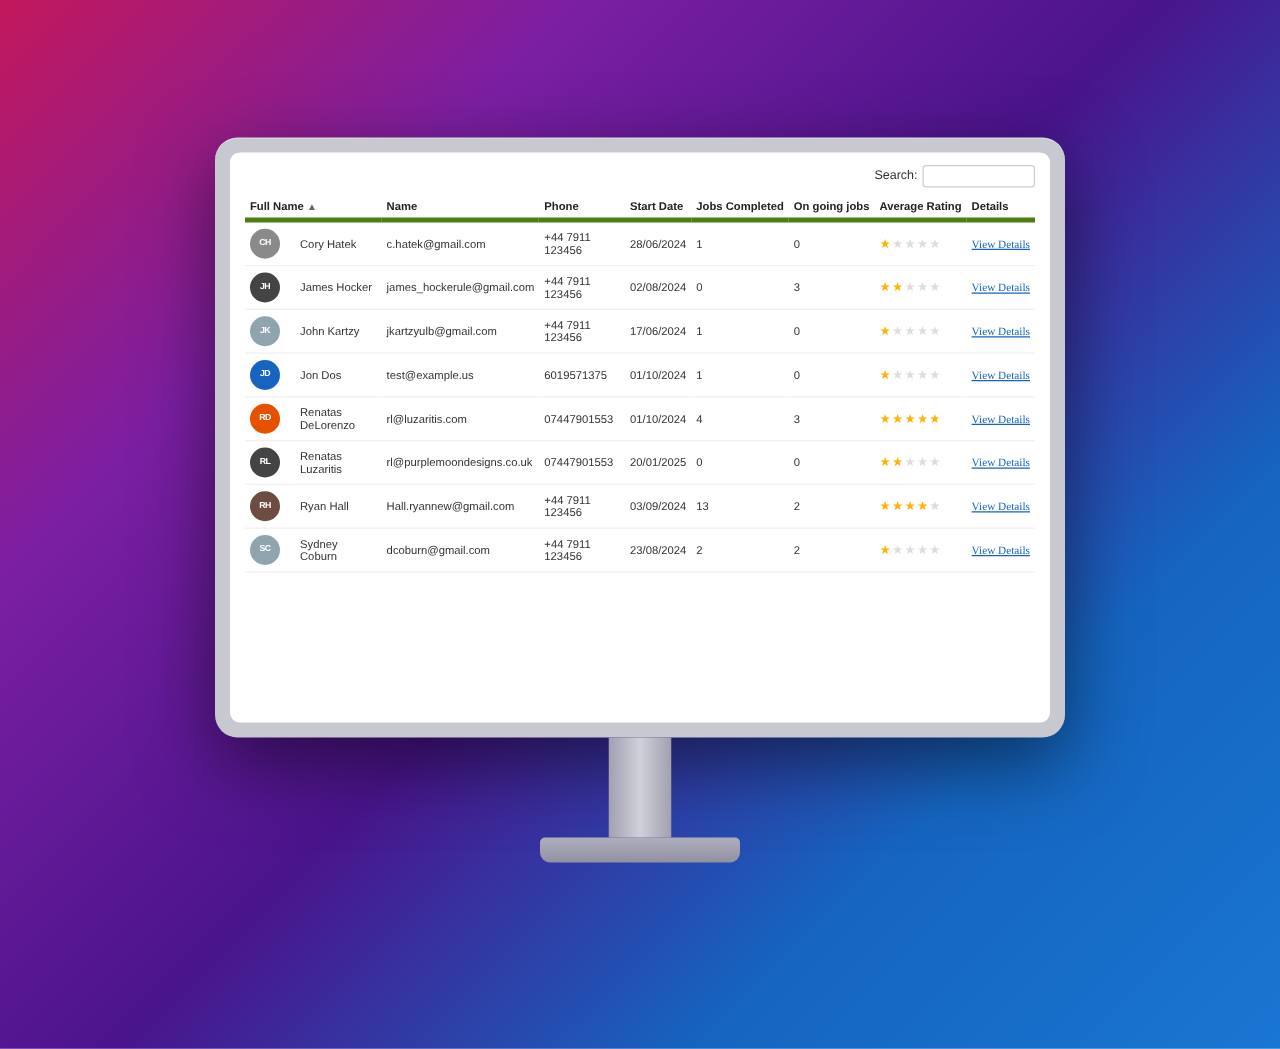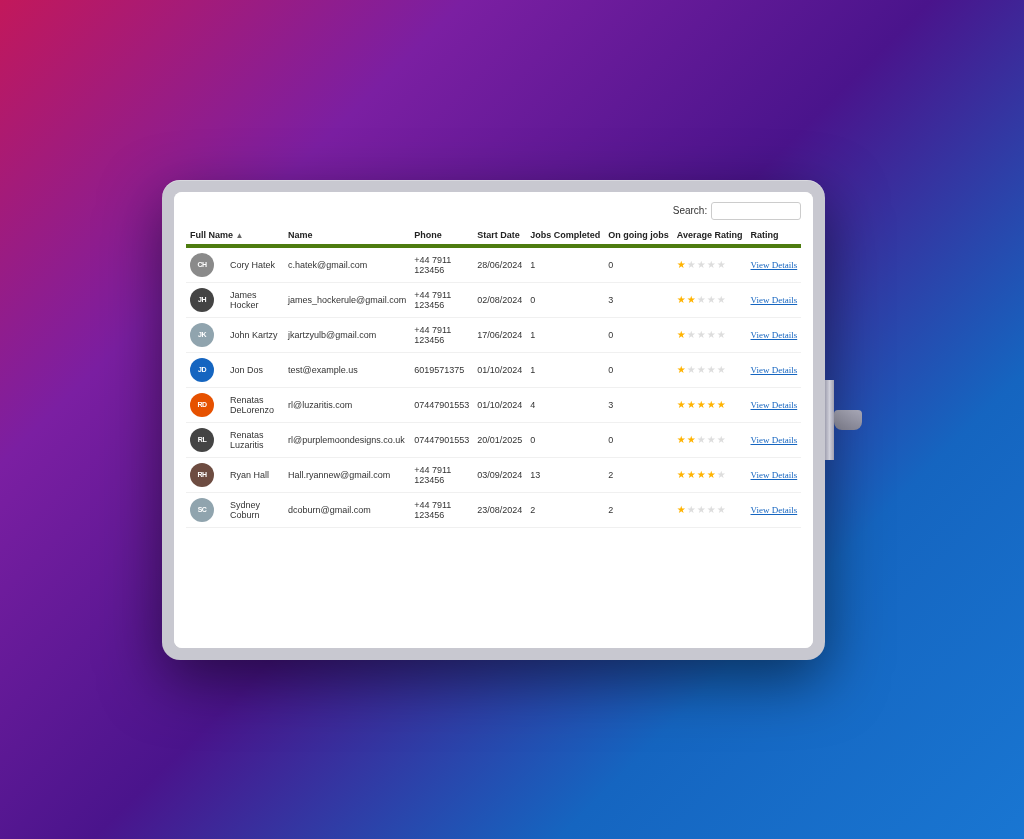--- a/index.html
+++ b/index.html
@@ -13,21 +13,21 @@
       align-items: center;
       justify-content: center;
       font-family: Arial, sans-serif;
     }
 
     .scene {
       position: relative;
       width: 700px;
       height: 620px;
       display: flex;
-      flex-direction: row;
+      flex-direction: column;
       align-items: center;
     }
 
     .monitor {
       width: 680px;
       height: 480px;
       background: #c8c8d0;
       border-radius: 18px;
       padding: 12px;
       box-shadow: 0 20px 60px rgba(0,0,0,0.5), inset 0 1px 0 rgba(255,255,255,0.3);
@@ -184,21 +184,21 @@
             <tr>
               <th>
                 Full Name <span class="sort-indicator">▲</span>
               </th>
               <th>Name</th>
               <th>Phone</th>
               <th>Start Date</th>
               <th>Jobs Completed</th>
               <th>On going jobs</th>
               <th>Average Rating</th>
-              <th>Rating</th>
+              <th>Details</th>
             </tr>
           </thead>
           <tbody id="table-body">
           <tr>
     <td>
       <div class="name-cell">
         <div class="avatar" style="background:#8a8a8a; color:white; font-size:7px; font-weight:bold; letter-spacing:-0.5px;">
           CH
         </div>
         <span>Cory Hatek</span>

